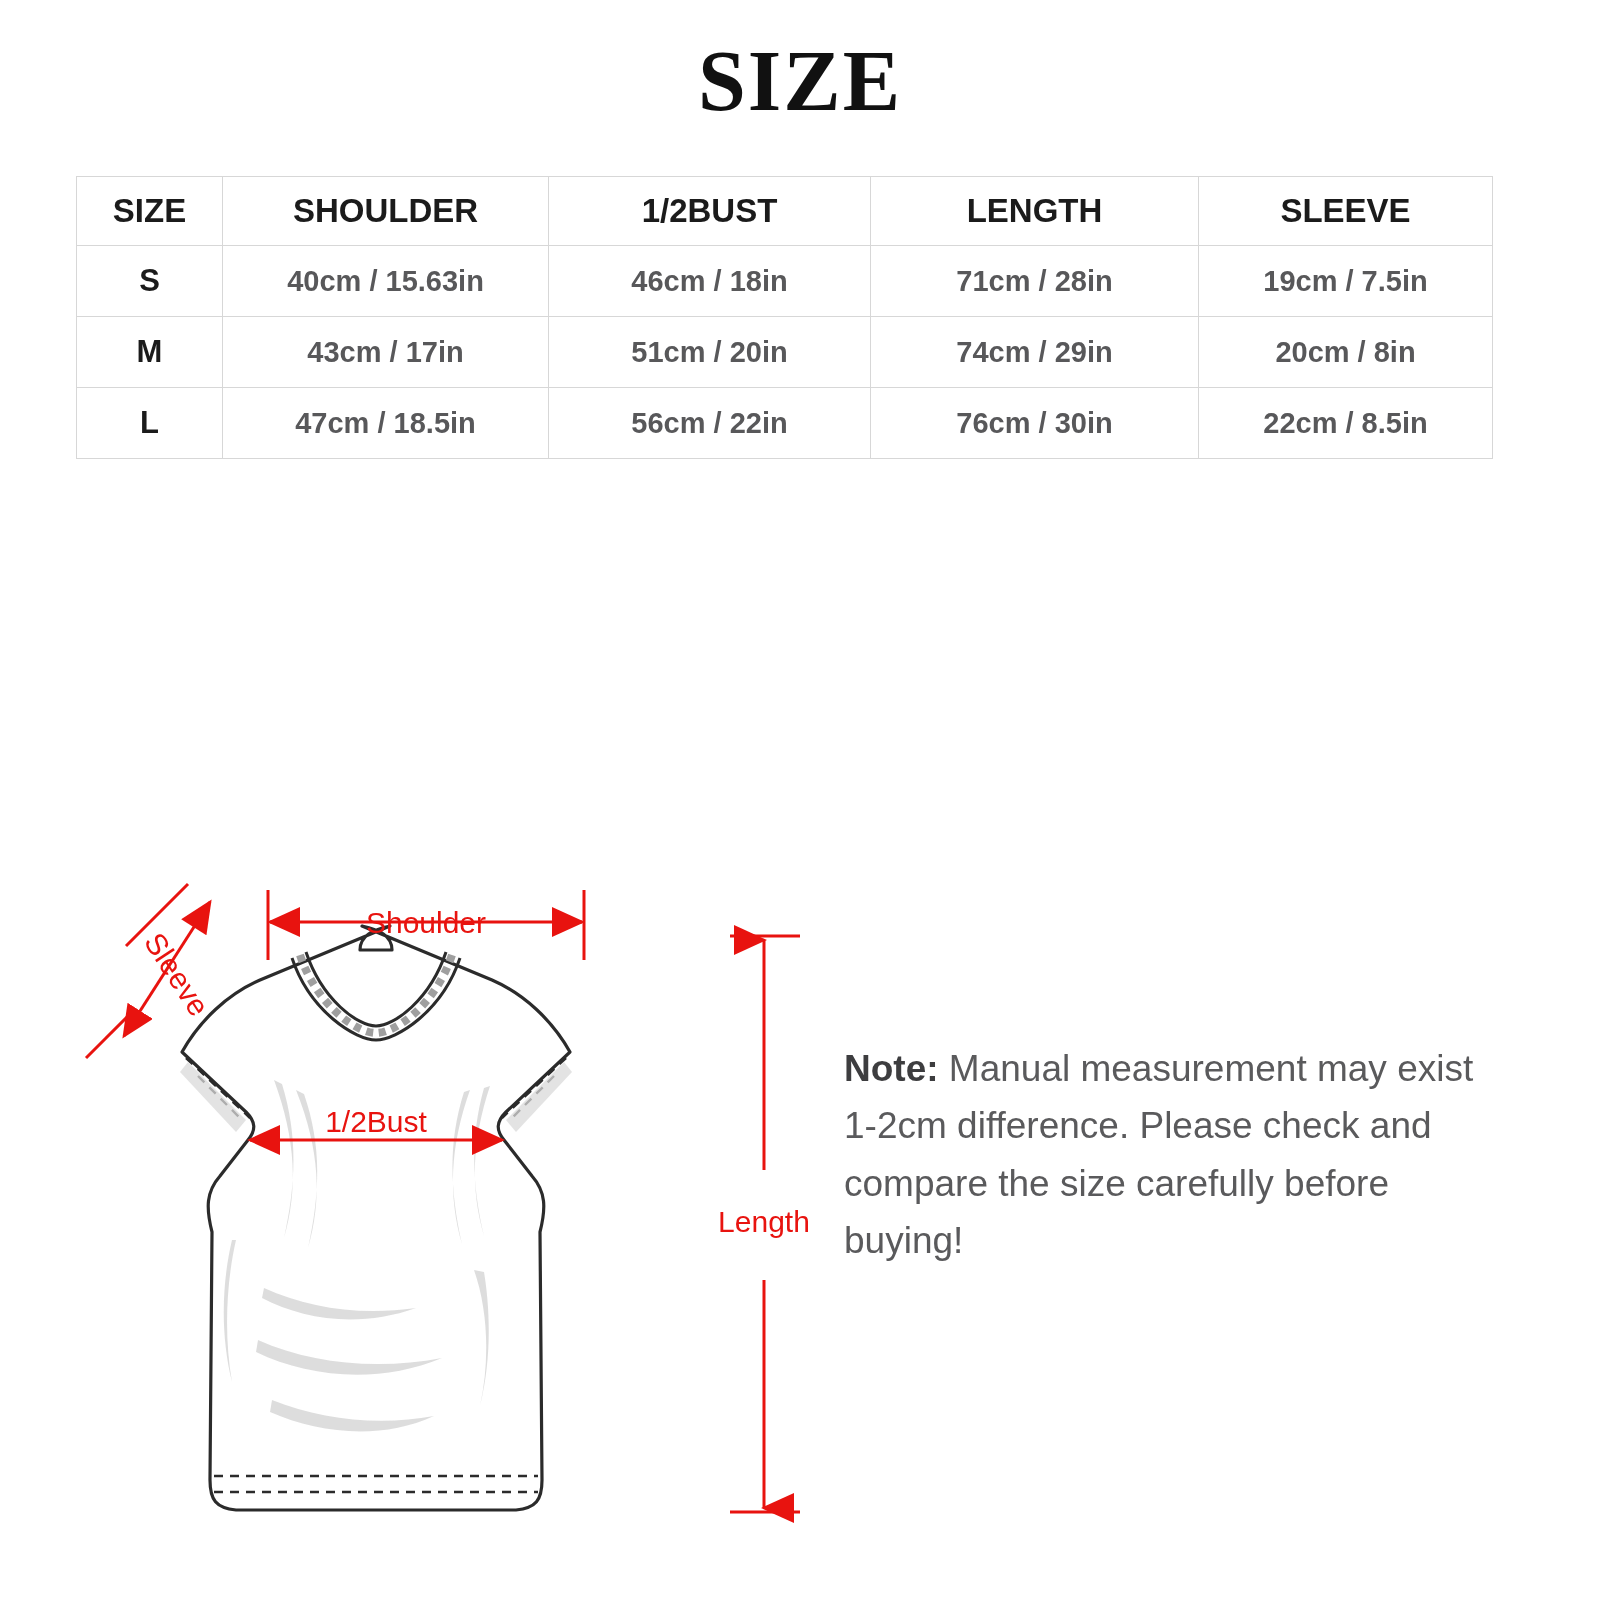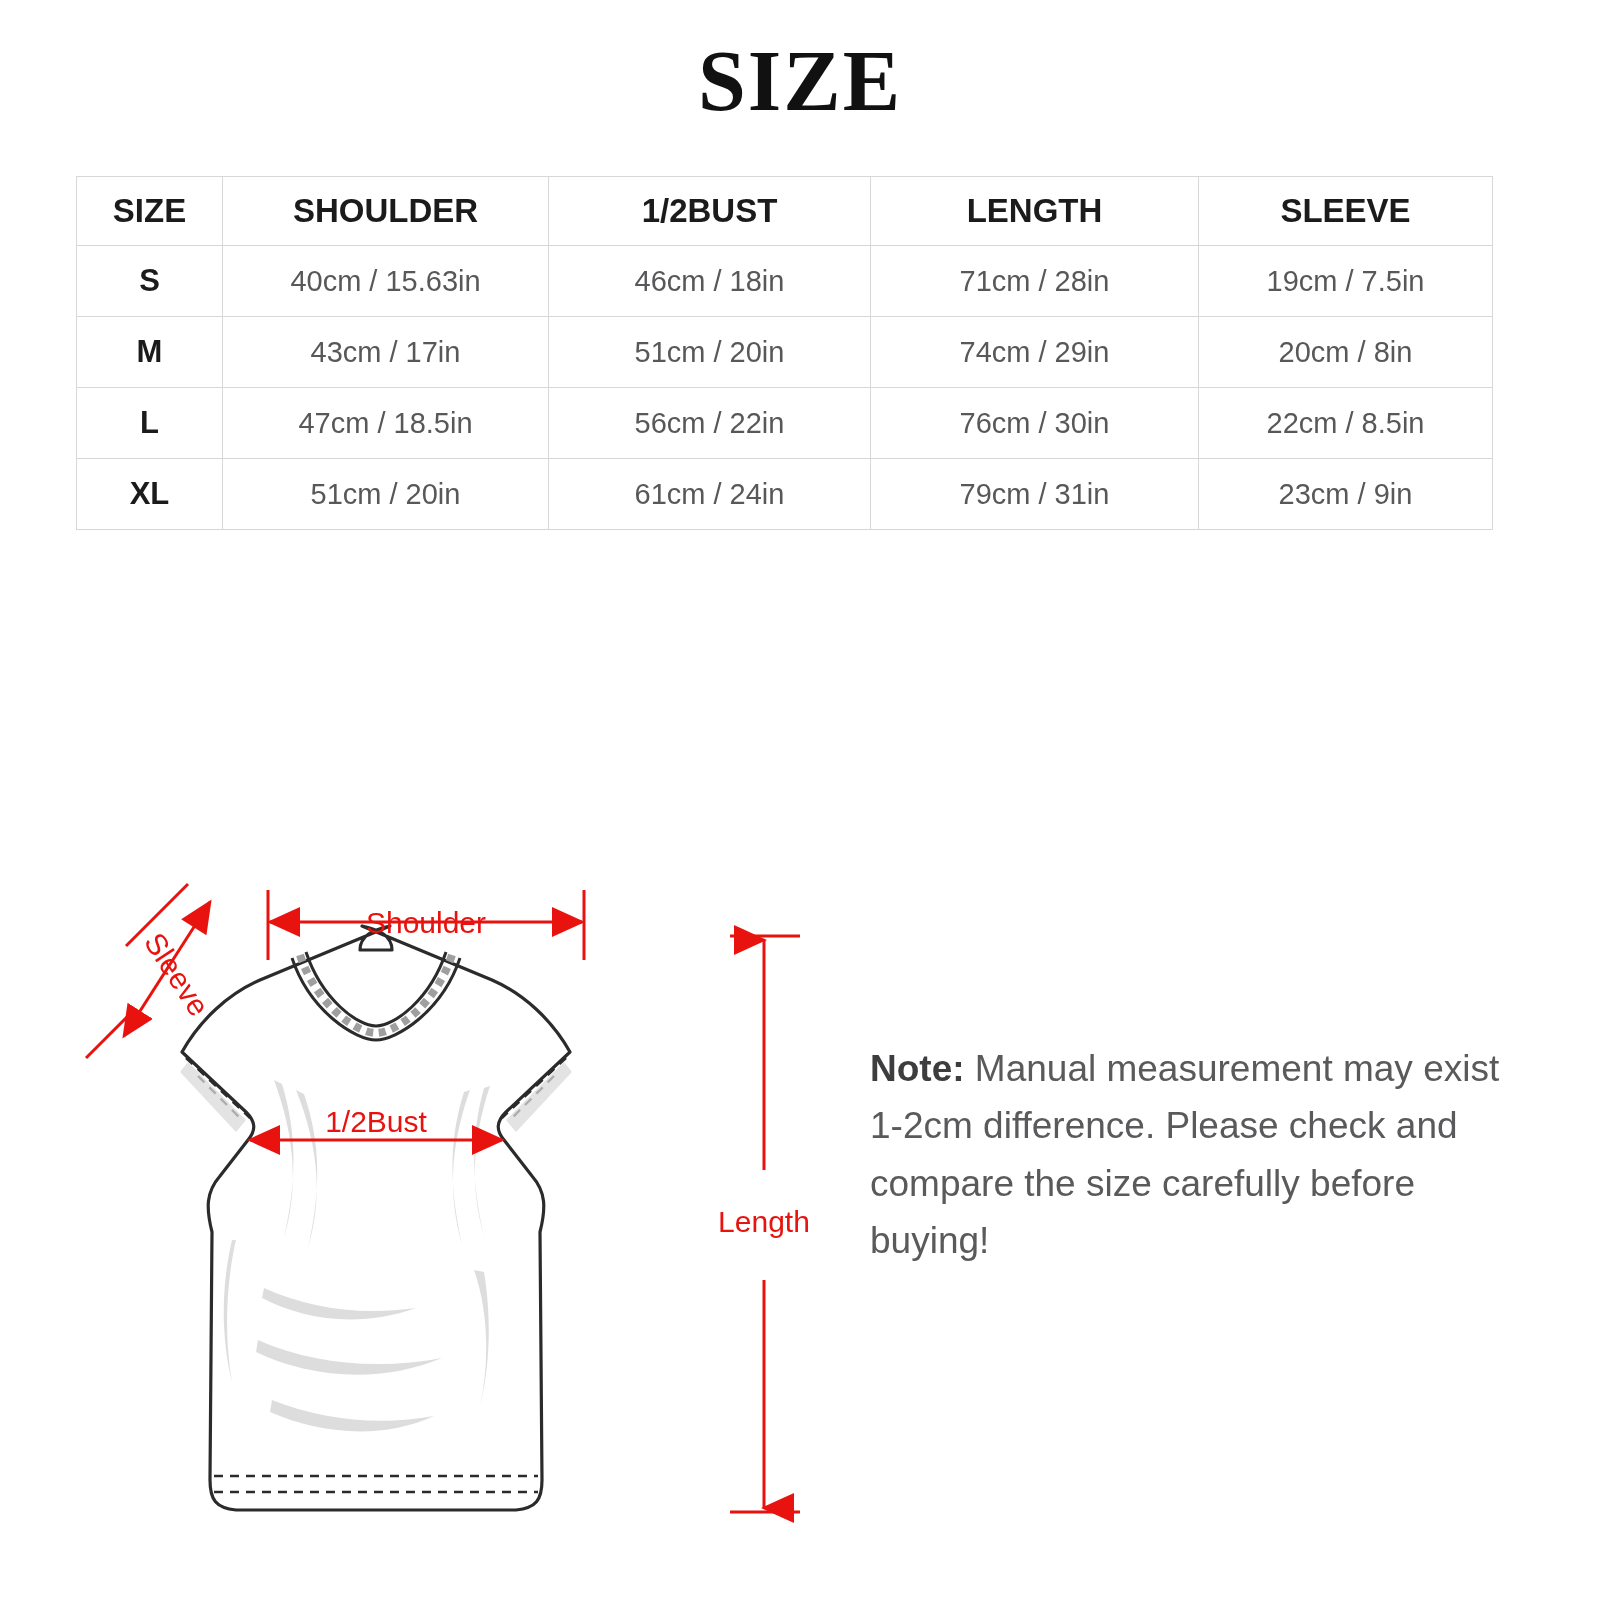--- a/index.html
+++ b/index.html
@@ -53,21 +53,21 @@
     height: 68px;
   }
   table.size-table tbody td.size-col {
     font-size: 31px;
     font-weight: bold;
     color: #1b1b1b;
   }
   table.size-table tbody td.val {
     font-size: 29px;
     color: #58585a;
-    font-weight: normal;
+    font-weight: bold;
   }
   col.c0 { width: 146px; }
   col.c1 { width: 326px; }
   col.c2 { width: 322px; }
   col.c3 { width: 328px; }
   col.c4 { width: 294px; }
 
   
   #illustration {
     position: absolute;
@@ -87,21 +87,21 @@
     position: absolute;
     left: 700px;
     top: 0;
     width: 200px;
     height: 760px;
   }
 
   
   #note {
     position: absolute;
-    left: 870px;
+    left: 844px;
     top: 200px;
     width: 640px;
     font-size: 37px;
     line-height: 1.55;
     color: #5a5a5c;
   }
   #note .note-label {
     font-weight: bold;
     color: #3d3d3f;
   }
@@ -149,27 +149,20 @@
         <td class="val">51cm / 20in</td>
         <td class="val">74cm / 29in</td>
         <td class="val">20cm / 8in</td>
       </tr>
       <tr>
         <td class="size-col">L</td>
         <td class="val">47cm / 18.5in</td>
         <td class="val">56cm / 22in</td>
         <td class="val">76cm / 30in</td>
         <td class="val">22cm / 8.5in</td>
-      </tr>
-      <tr>
-        <td class="size-col">XL</td>
-        <td class="val">51cm / 20in</td>
-        <td class="val">61cm / 24in</td>
-        <td class="val">79cm / 31in</td>
-        <td class="val">23cm / 9in</td>
       </tr>
     </tbody>
   </table>
 </div>
 
 <div id="illustration">
 
   <svg id="tshirt-svg" viewBox="0 0 800 760">
     <defs>
       <marker id="arrR" markerWidth="12" markerHeight="12" refX="10" refY="5" orient="auto">

